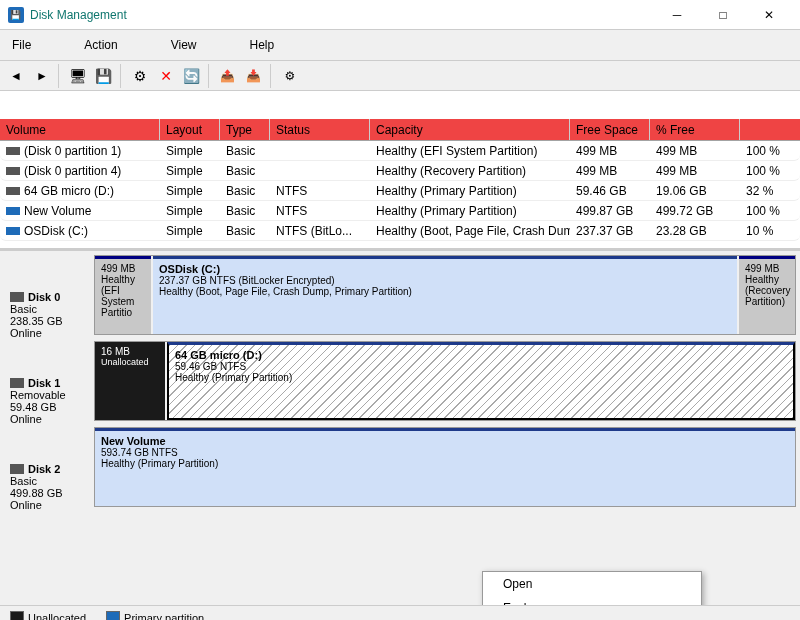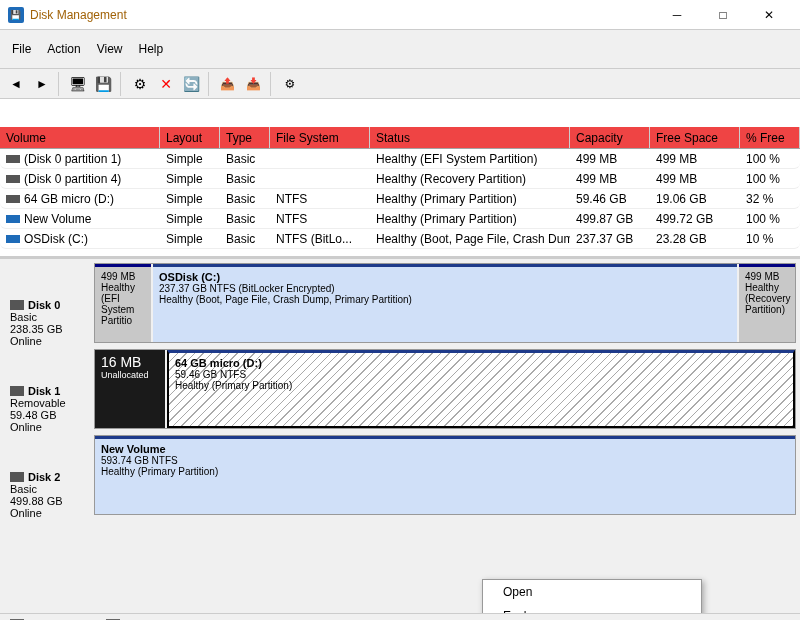--- a/index.html
+++ b/index.html
@@ -10,32 +10,33 @@
       background: #ffffff;
       height: 30px;
       display: flex;
       align-items: center;
       padding: 0 8px;
       border-bottom: 1px solid #ccc;
       justify-content: space-between;
     }
     .title-bar-left { display: flex; align-items: center; gap: 6px; }
     .title-bar-icon { width: 16px; height: 16px; background: #1e6bb8; border-radius: 2px; display: flex; align-items: center; justify-content: center; color: white; font-size: 9px; }
-    .title-bar-text { font-size: 12px; color: #a16207; }
+    .title-bar-text { font-size: 12px; color: #0f766e; }
     .title-bar-controls { display: flex; gap: 0; }
     .title-btn { width: 46px; height: 30px; border: none; background: transparent; cursor: pointer; font-size: 12px; display: flex; align-items: center; justify-content: center; }
 
     
     .menu-bar {
       background: #f0f0f0;
-      height: 39px;
+      height: 31px;
       display: flex;
       align-items: center;
       border-bottom: 1px solid #ccc;
       padding: 0 4px;
+      gap: 37px;
     }
     .menu-item {
       padding: 2px 8px;
       cursor: pointer;
       height: 22px;
       display: flex;
       align-items: center;
     }
 
     
@@ -240,21 +241,20 @@
   <button class="toolbar-btn">⚙</button>
 </div>
 
 <div class="main-area">
 
   <div class="table-section">
     <div class="table-header">
       <div class="col-header">Volume</div>
       <div class="col-header">Layout</div>
       <div class="col-header">Type</div>
-      <div class="col-header">File System</div>
       <div class="col-header">Status</div>
       <div class="col-header">Capacity</div>
       <div class="col-header">Free Space</div>
       <div class="col-header">% Free</div>
     </div>
     <div class="table-body">
       <div class="table-row">
         <div class="table-cell"><span style="display:inline-block;width:14px;height:8px;background:#555;margin-right:4px;vertical-align:middle;"></span>(Disk 0 partition 1)</div>
         <div class="table-cell">Simple</div>
         <div class="table-cell">Basic</div>
@@ -345,21 +345,21 @@
           <span style="display:inline-block;width:14px;height:10px;background:#555;"></span>
           <span>Disk 1</span>
         </div>
         <div>Removable</div>
         <div>59.48 GB</div>
         <div>Online</div>
       </div>
       <div class="disk-partitions">
 
         <div class="partition" style="width:10%;background:#1a1a1a;flex-shrink:0;color:white;">
-          <div class="partition-size" style="color:white;font-size:14px;">16 MB</div>
+          <div class="partition-size" style="color:white;font-size:10px;">16 MB</div>
           <div class="partition-info" style="color:white;font-size:9px;">Unallocated</div>
         </div>
 
         <div class="partition partition-hatch" style="flex:1;border-top:3px solid #1e3a8a;border:2px solid #000;border-top:3px solid #1e3a8a;">
           <div class="partition-name">64 GB micro (D:)</div>
           <div class="partition-size">59.46 GB NTFS</div>
           <div class="partition-info">Healthy (Primary Partition)</div>
         </div>
       </div>
     </div>

